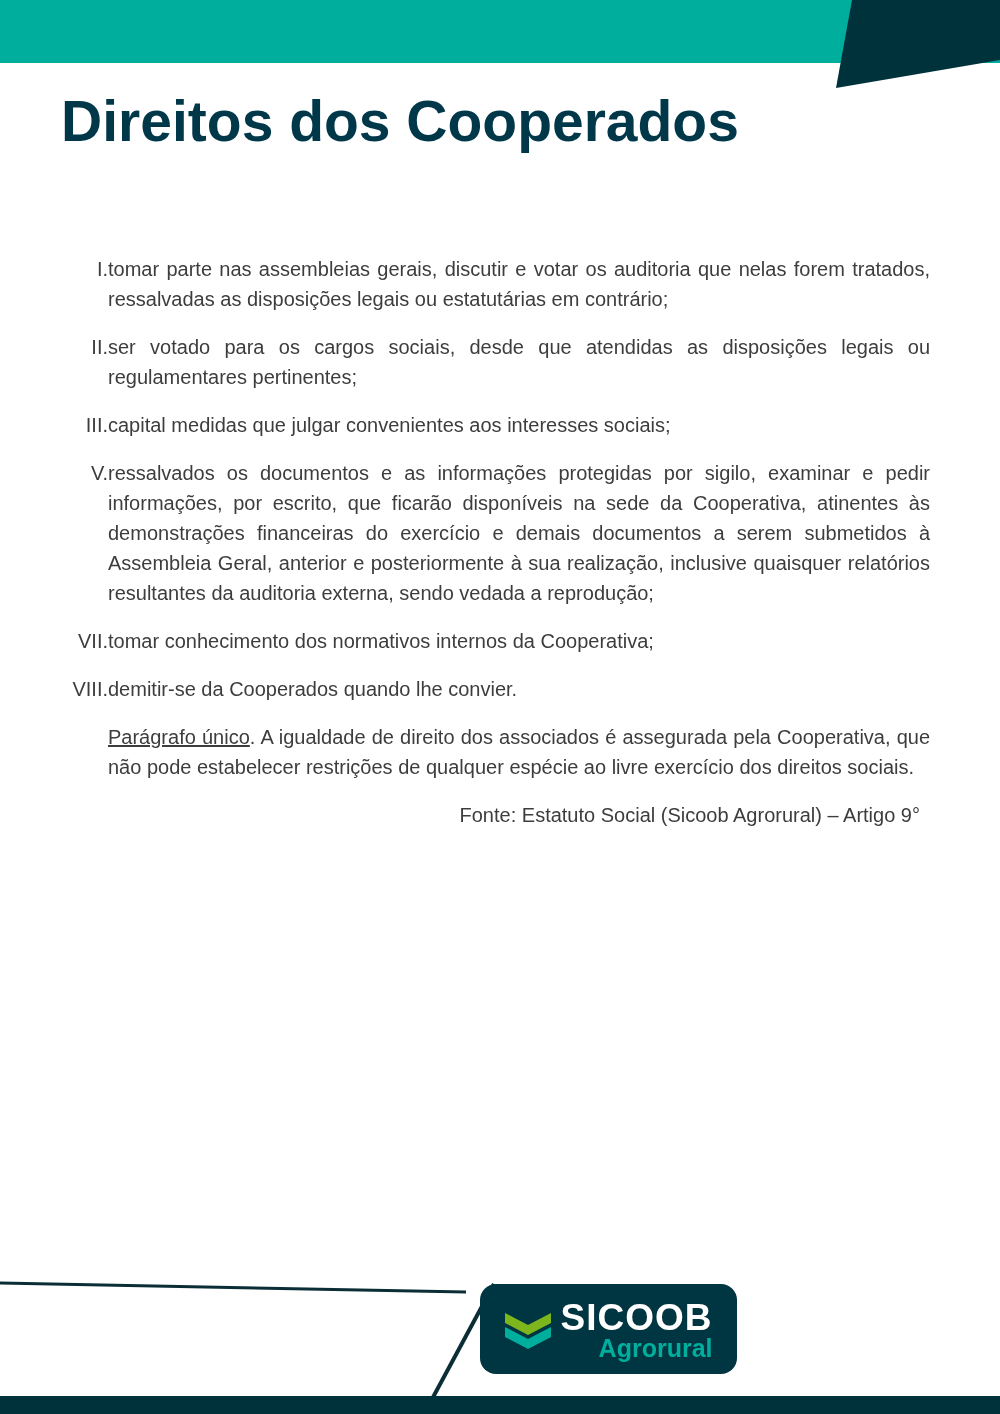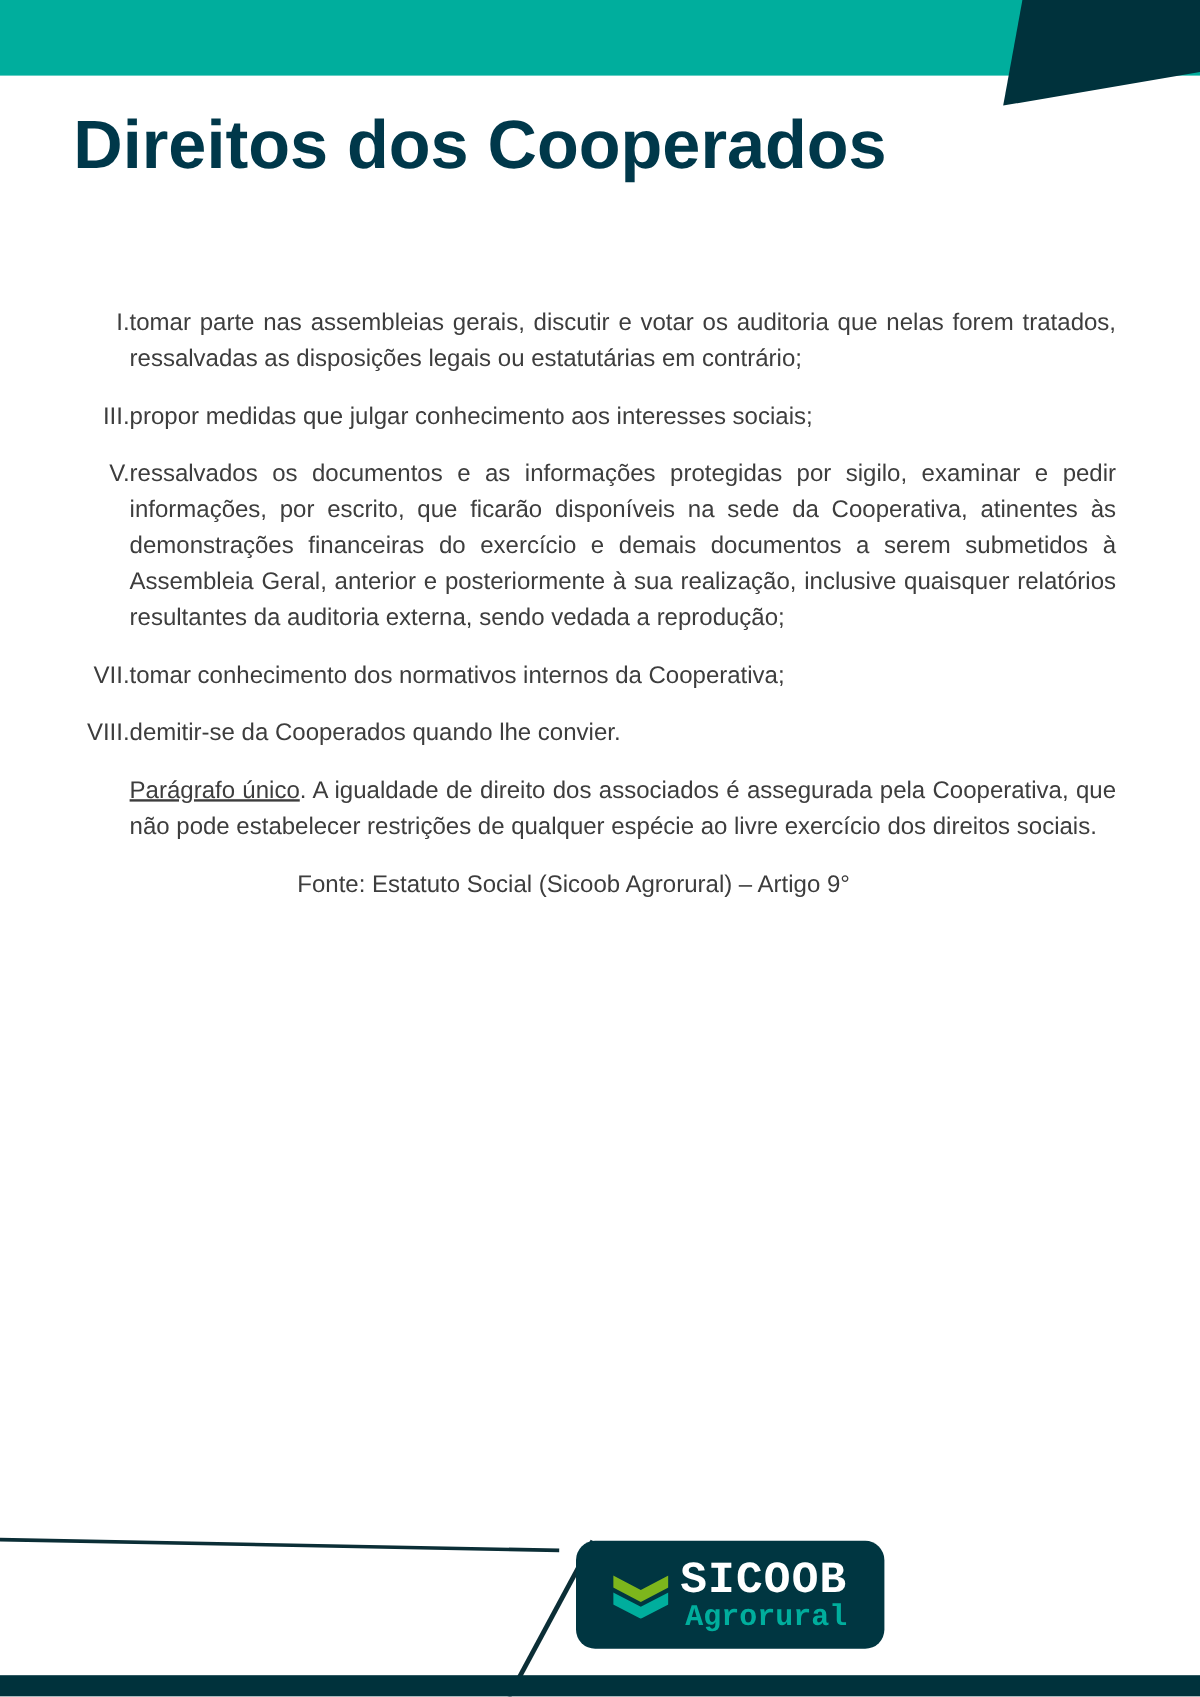--- a/index.html
+++ b/index.html
@@ -27,29 +27,29 @@
     flex:0 0 72px; width:72px;
     text-align:right; white-space:nowrap;
   }
   .item-text { flex:1; text-align:justify; }
   .paragraph {
     margin:0 0 18px 72px;
     text-align:justify;
   }
   .paragraph-lead { font-weight:normal; text-decoration:underline; }
   .source-line {
-    text-align:center;
+    text-align:right;
     margin:12px 10px 0 0;
   }
   .footer-svg { position:absolute; top:1274px; left:0; display:block; }
   .logo-box {
     position:absolute; top:1284px; left:480px;
     width:257px; height:90px;
     background:#003641; border-radius:16px;
-    display:flex; align-items:center; justify-content:center;font-family:Liberation Mono, monospace;
+    display:flex; align-items:center; justify-content:center;
   }
   .logo-inner { display:flex; align-items:center; gap:10px; }
   .logo-text-col { display:flex; flex-direction:column; align-items:flex-end; }
   .logo-brand { color:#ffffff; font-weight:bold; font-size:37px; line-height:36px; letter-spacing:1px; }
   .logo-sub { color:#00AE9D; font-weight:bold; font-size:25px; line-height:20px; margin-top:2px; }
 </style>
 </head>
 <body>
 
 <div class="page">
@@ -61,24 +61,28 @@
 
   <h1 class="page-title">Direitos dos Cooperados</h1>
 
   <div class="content">
 
     <div class="item">
       <span class="item-numeral">I.</span>
       <div class="item-text">tomar parte nas assembleias gerais, discutir e votar os auditoria que nelas forem tratados, ressalvadas as disposições legais ou estatutárias em contrário;</div>
     </div>
 
+    <div class="item">
+      <span class="item-numeral">II.</span>
+      <div class="item-text">ser votado para os cargos sociais, desde que atendidas as disposições legais ou regulamentares pertinentes;</div>
+    </div>
 
     <div class="item">
       <span class="item-numeral">III.</span>
-      <div class="item-text">propor medidas que julgar conhecimento aos interesses sociais;</div>
+      <div class="item-text">capital medidas que julgar convenientes aos interesses sociais;</div>
     </div>
 
 
     <div class="item">
       <span class="item-numeral">V.</span>
       <div class="item-text">ressalvados os documentos e as informações protegidas por sigilo, examinar e pedir informações, por escrito, que ficarão disponíveis na sede da Cooperativa, atinentes às demonstrações financeiras do exercício e demais documentos a serem submetidos à Assembleia Geral, anterior e posteriormente à sua realização, inclusive quaisquer relatórios resultantes da auditoria externa, sendo vedada a reprodução;</div>
     </div>
 
 
     <div class="item">

